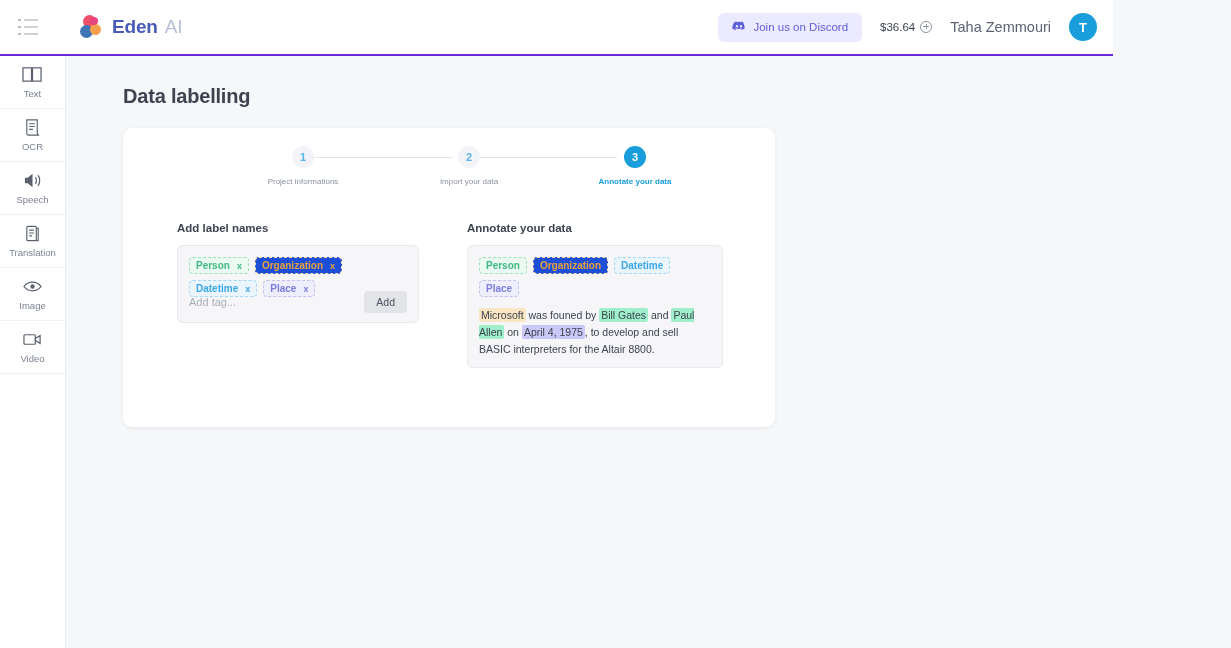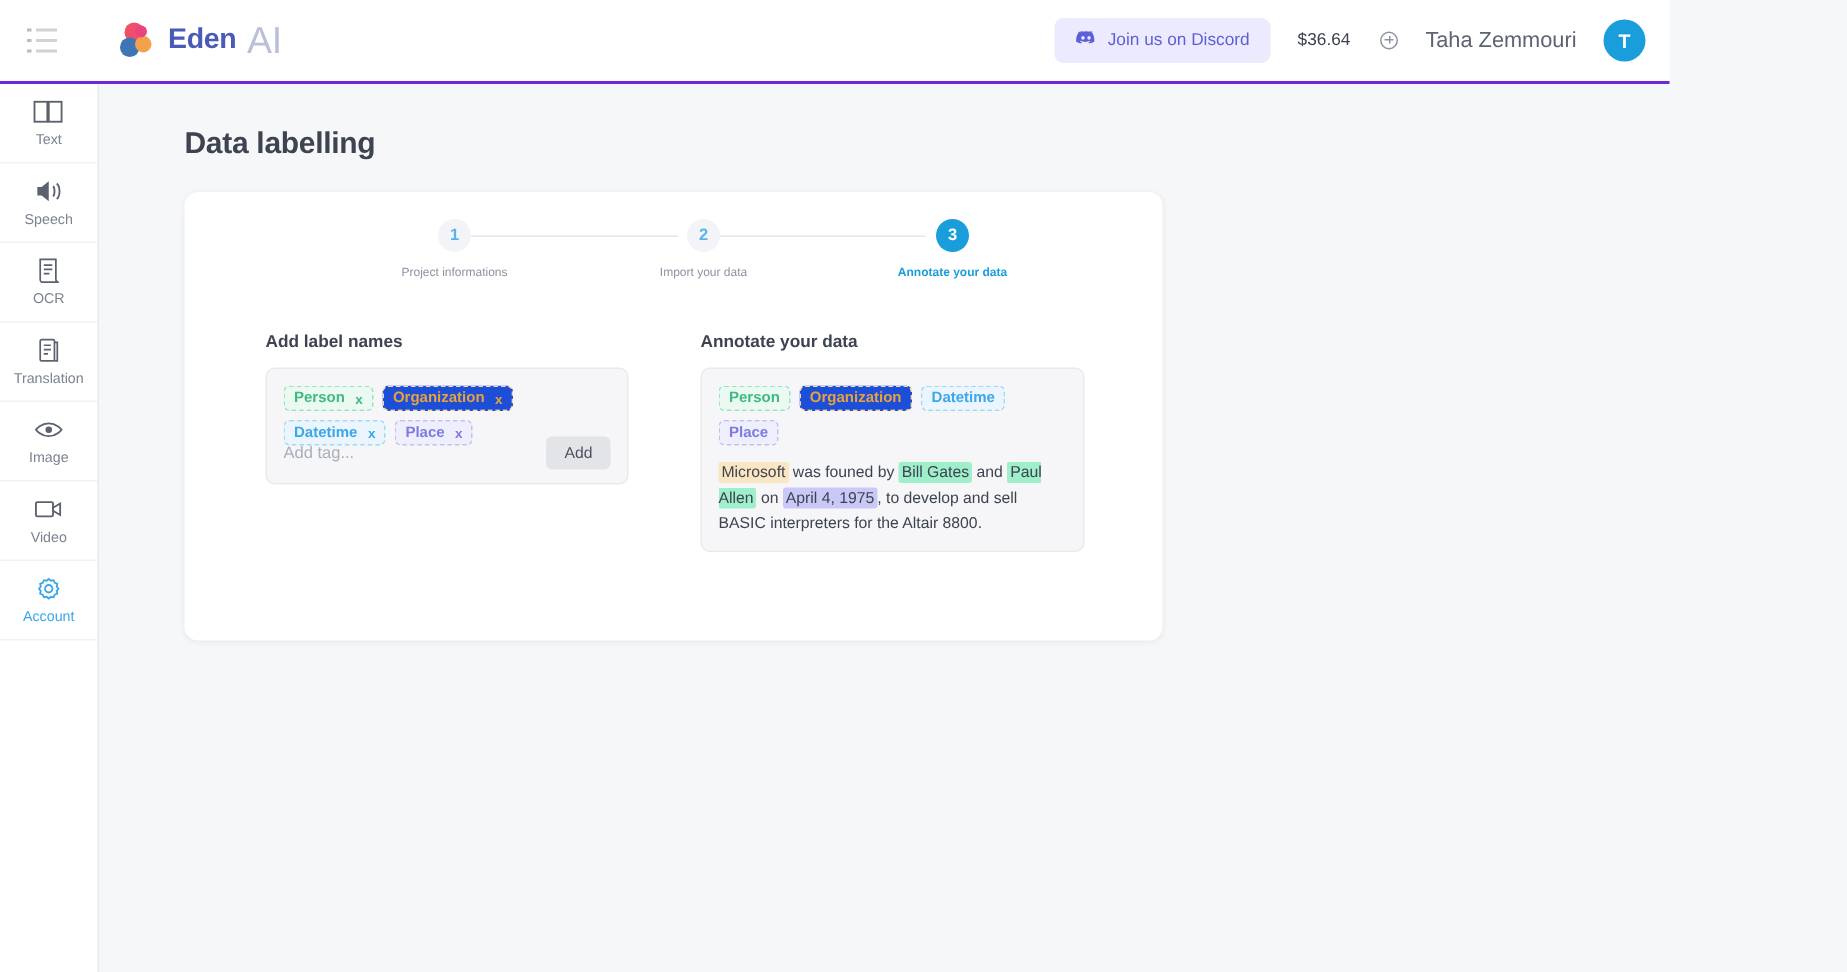--- a/index.html
+++ b/index.html
@@ -28,34 +28,34 @@
   .menu-icon .bar { width: 14px; height: 2px; background: #cfd2d7; }
 
   .brand { margin-left: 39px; display: flex; align-items: center; gap: 7px; }
   .brand-logo { position: relative; width: 26px; height: 24px; }
   .brand-logo i { position: absolute; border-radius: 50%; display: block; }
   .c-pink   { width: 13px; height: 13px; background: #ef4f68; left: 4px;  top: 0px; }
   .c-blue   { width: 13px; height: 13px; background: #3e76b5; left: 1px;  top: 10px; }
   .c-orange { width: 11px; height: 11px; background: #f5a04a; left: 11px; top: 9px; }
   .c-mag    { width: 8px;  height: 8px;  background: #e8447f; left: 11px; top: 2px; }
   .brand-eden { font-size: 19px; font-weight: 700; color: #4a5ab8; letter-spacing: -.2px; }
-  .brand-ai   { font-size: 25px; font-weight: 400; color: #b9c0d8; letter-spacing: -.2px; }
+  .brand-ai   { font-size: 19px; font-weight: 400; color: #b9c0d8; letter-spacing: -.2px; }
 
   .topbar-right {
     margin-left: auto; margin-right: 16px;
     display: flex; align-items: center; gap: 18px;
   }
   .discord-btn {
     display: flex; align-items: center; gap: 7px;
     background: #eceaff; color: #5d5fd6;
     border: none; border-radius: 6px;
     padding: 8px 14px; font-size: 11.5px; font-weight: 500;
     font-family: "Liberation Sans", sans-serif; cursor: pointer;
   }
-  .balance { display: flex; align-items: center; gap: 20px; font-size: 11.5px; color: #3c4250; justify-content: flex-end; }
+  .balance { display: flex; align-items: center; gap: 5px; font-size: 11.5px; color: #3c4250; justify-content: flex-end; }
   .plus-circle {
     width: 12px; height: 12px; border: 1.3px solid #8d93a0; border-radius: 50%;
     position: relative; display: inline-block;
   }
   .plus-circle:before, .plus-circle:after {
     content: ""; position: absolute; background: #8d93a0;
   }
   .plus-circle:before { left: 2px; top: 4.3px; width: 5.4px; height: 1.2px; }
   .plus-circle:after  { top: 2px; left: 4.3px; height: 5.4px; width: 1.2px; }
   .username { font-size: 14.5px; color: #5c6373; }
@@ -216,41 +216,41 @@
       <svg width="21" height="19" viewBox="0 0 22 20" fill="none" stroke="#5b616e" stroke-width="1.3">
         <rect x="1" y="3" width="9" height="14"></rect>
           <rect x="11" y="3" width="9" height="14"></rect>
       </svg>
     </span>
     <span class="nlabel">Text</span>
   </div>
 
   <div class="nav-item">
     <span>
+      <svg width="21" height="19" viewBox="0 0 22 20" fill="none" stroke="#5b616e" stroke-width="1.2">
+        <path d="M5 2h11v14a2 2 0 0 0 2 2H6a2 2 0 0 1-1-2z"></path>
+        <path d="M7.5 6h6M7.5 9h6M7.5 12h4"></path>
+      </svg>
+    </span>
+    <span class="nlabel">OCR</span>
+  </div>
+
+  <div class="nav-item">
+    <span>
       <svg width="21" height="19" viewBox="0 0 22 20" fill="none" stroke="#5b616e" stroke-width="1.3">
         <path d="M3 7h3l5-4v14l-5-4H3z" fill="#5b616e" stroke="none"></path>
         <path d="M14 6.5c1.4 1 1.4 6 0 7M16.6 4.5c2.6 2 2.6 9 0 11"></path>
       </svg>
     </span>
     <span class="nlabel">Speech</span>
   </div>
 
   <div class="nav-item">
     <span>
       <svg width="21" height="19" viewBox="0 0 22 20" fill="none" stroke="#5b616e" stroke-width="1.2">
-        <path d="M5 2h11v14a2 2 0 0 0 2 2H6a2 2 0 0 1-1-2z"></path>
-        <path d="M7.5 6h6M7.5 9h6M7.5 12h4"></path>
-      </svg>
-    </span>
-    <span class="nlabel">OCR</span>
-  </div>
-
-  <div class="nav-item">
-    <span>
-      <svg width="21" height="19" viewBox="0 0 22 20" fill="none" stroke="#5b616e" stroke-width="1.2">
         <rect x="5" y="2.5" width="10" height="15" rx="1"></rect>
         <path d="M15 4.5h2v13h-2M7.5 6.5h5M7.5 9.5h5M7.5 12.5h3"></path>
       </svg>
     </span>
     <span class="nlabel">Translation</span>
   </div>
 
   <div class="nav-item">
     <span>
       <svg width="21" height="19" viewBox="0 0 22 20" fill="none" stroke="#5b616e" stroke-width="1.3">
@@ -265,29 +265,20 @@
     <span>
       <svg width="21" height="19" viewBox="0 0 22 20" fill="none" stroke="#5b616e" stroke-width="1.3">
         <rect x="2" y="5" width="12" height="10" rx="1"></rect>
         <path d="M14 9l5-3v8l-5-3z"></path>
       </svg>
     </span>
     <span class="nlabel">Video</span>
   </div>
 
 
-  <div class="nav-item active">
-    <span>
-      <svg width="21" height="19" viewBox="0 0 22 20" fill="none" stroke="#3ba7e8" stroke-width="1.3">
-        <path d="M11 3.2l1.5 1.2 1.9-.4.8 1.8 1.8.8-.4 1.9L17.8 10l-1.2 1.5.4 1.9-1.8.8-.8 1.8-1.9-.4L11 16.8 9.5 15.6l-1.9.4-.8-1.8-1.8-.8.4-1.9L4.2 10l1.2-1.5-.4-1.9 1.8-.8.8-1.8 1.9.4z"></path>
-        <circle cx="11" cy="10" r="2.6"></circle>
-      </svg>
-    </span>
-    <span class="nlabel">Account</span>
-  </div>
 
 </div>
 
 <div class="page">
   <div class="page-title">Data labelling</div>
 
   <div class="card">
 
     <div class="stepper">
       <div class="step-line" style="left:180px;width:149px;"></div>

